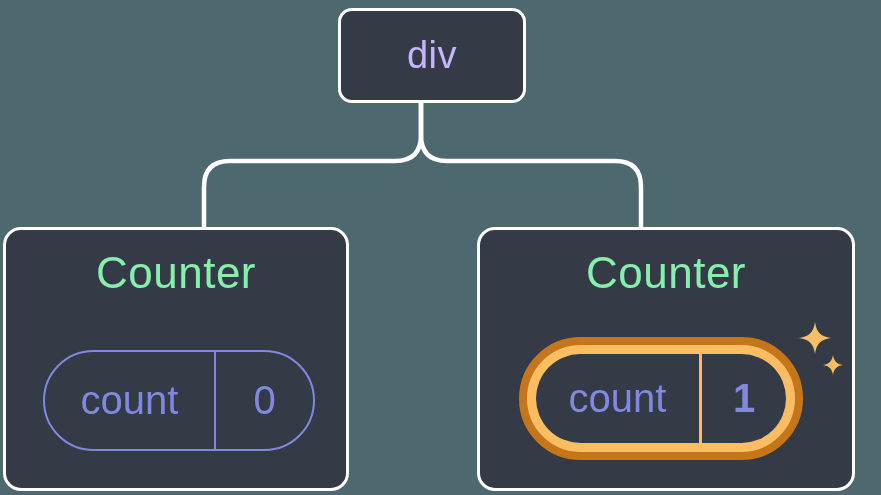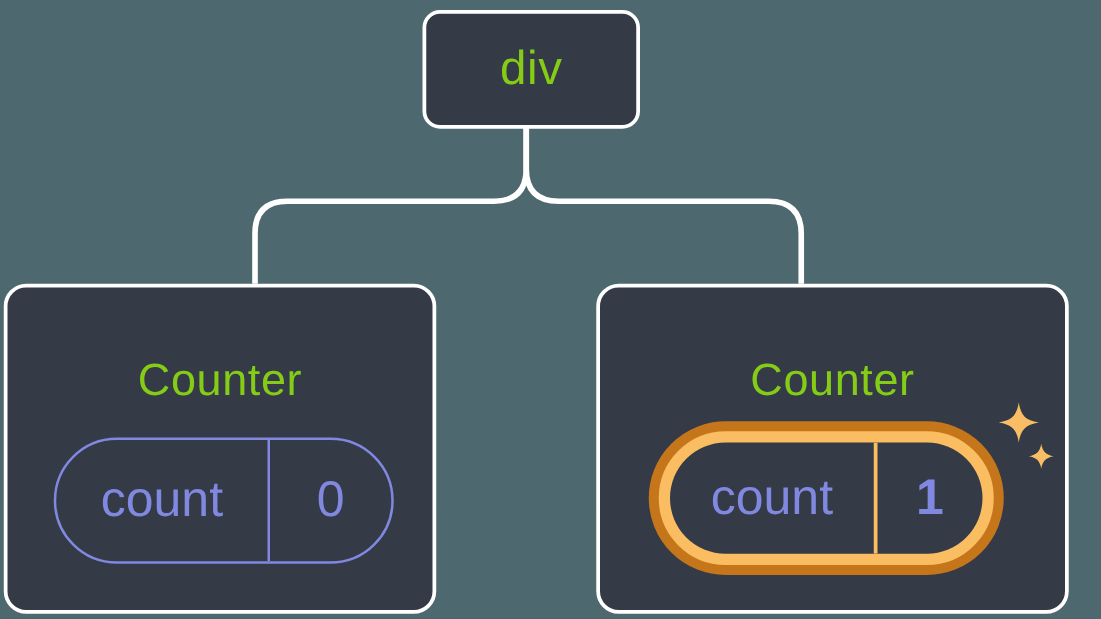--- a/index.html
+++ b/index.html
@@ -14,26 +14,26 @@
     height: 495px;
     background: #4d686e;
     overflow: hidden;
   }
   .node, .card, .pill, .pill-hl { box-sizing: border-box; }
 
   
   .node {
     position: absolute;
     left: 338px; top: 8px;
-    width: 174px; height: 95px;
+    width: 188px; height: 95px;
     background: #343a46;
     border: 3.5px solid #ffffff;
     border-radius: 14px;
     display: flex; align-items: center; justify-content: center;
-    color: #84cc16;
+    color: #c4b5fd;
     font-size: 38px;
     letter-spacing: 0.5px;
   }
 
   
   .connectors {
     position: absolute;
     left: 0; top: 0;
     width: 881px; height: 495px;
     pointer-events: none;
@@ -45,24 +45,24 @@
     top: 227px;
     height: 264px;
     background: #343a46;
     border: 3.5px solid #ffffff;
     border-radius: 18px;
   }
   .card.left  { left: 3px;   width: 346px; }
   .card.right { left: 477px; width: 378px; }
 
   .card-title {
-    margin-top: 56px;
+    margin-top: 21px;
     text-align: center;
-    color: #84cc16;
-    font-size: 36px;
+    color: #86efac;
+    font-size: 44px;
     line-height: 1.0;
     letter-spacing: 0.5px;
   }
 
   
   .pill {
     position: absolute;
     left: 37px; top: 120px;
     width: 272px; height: 101px;
     border: 2px solid #8188e0;

